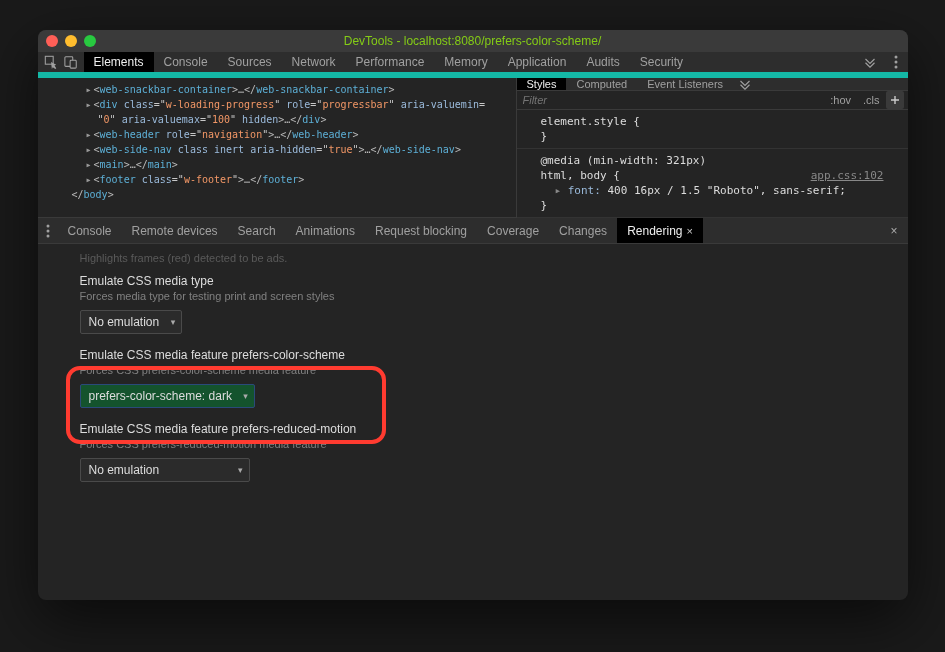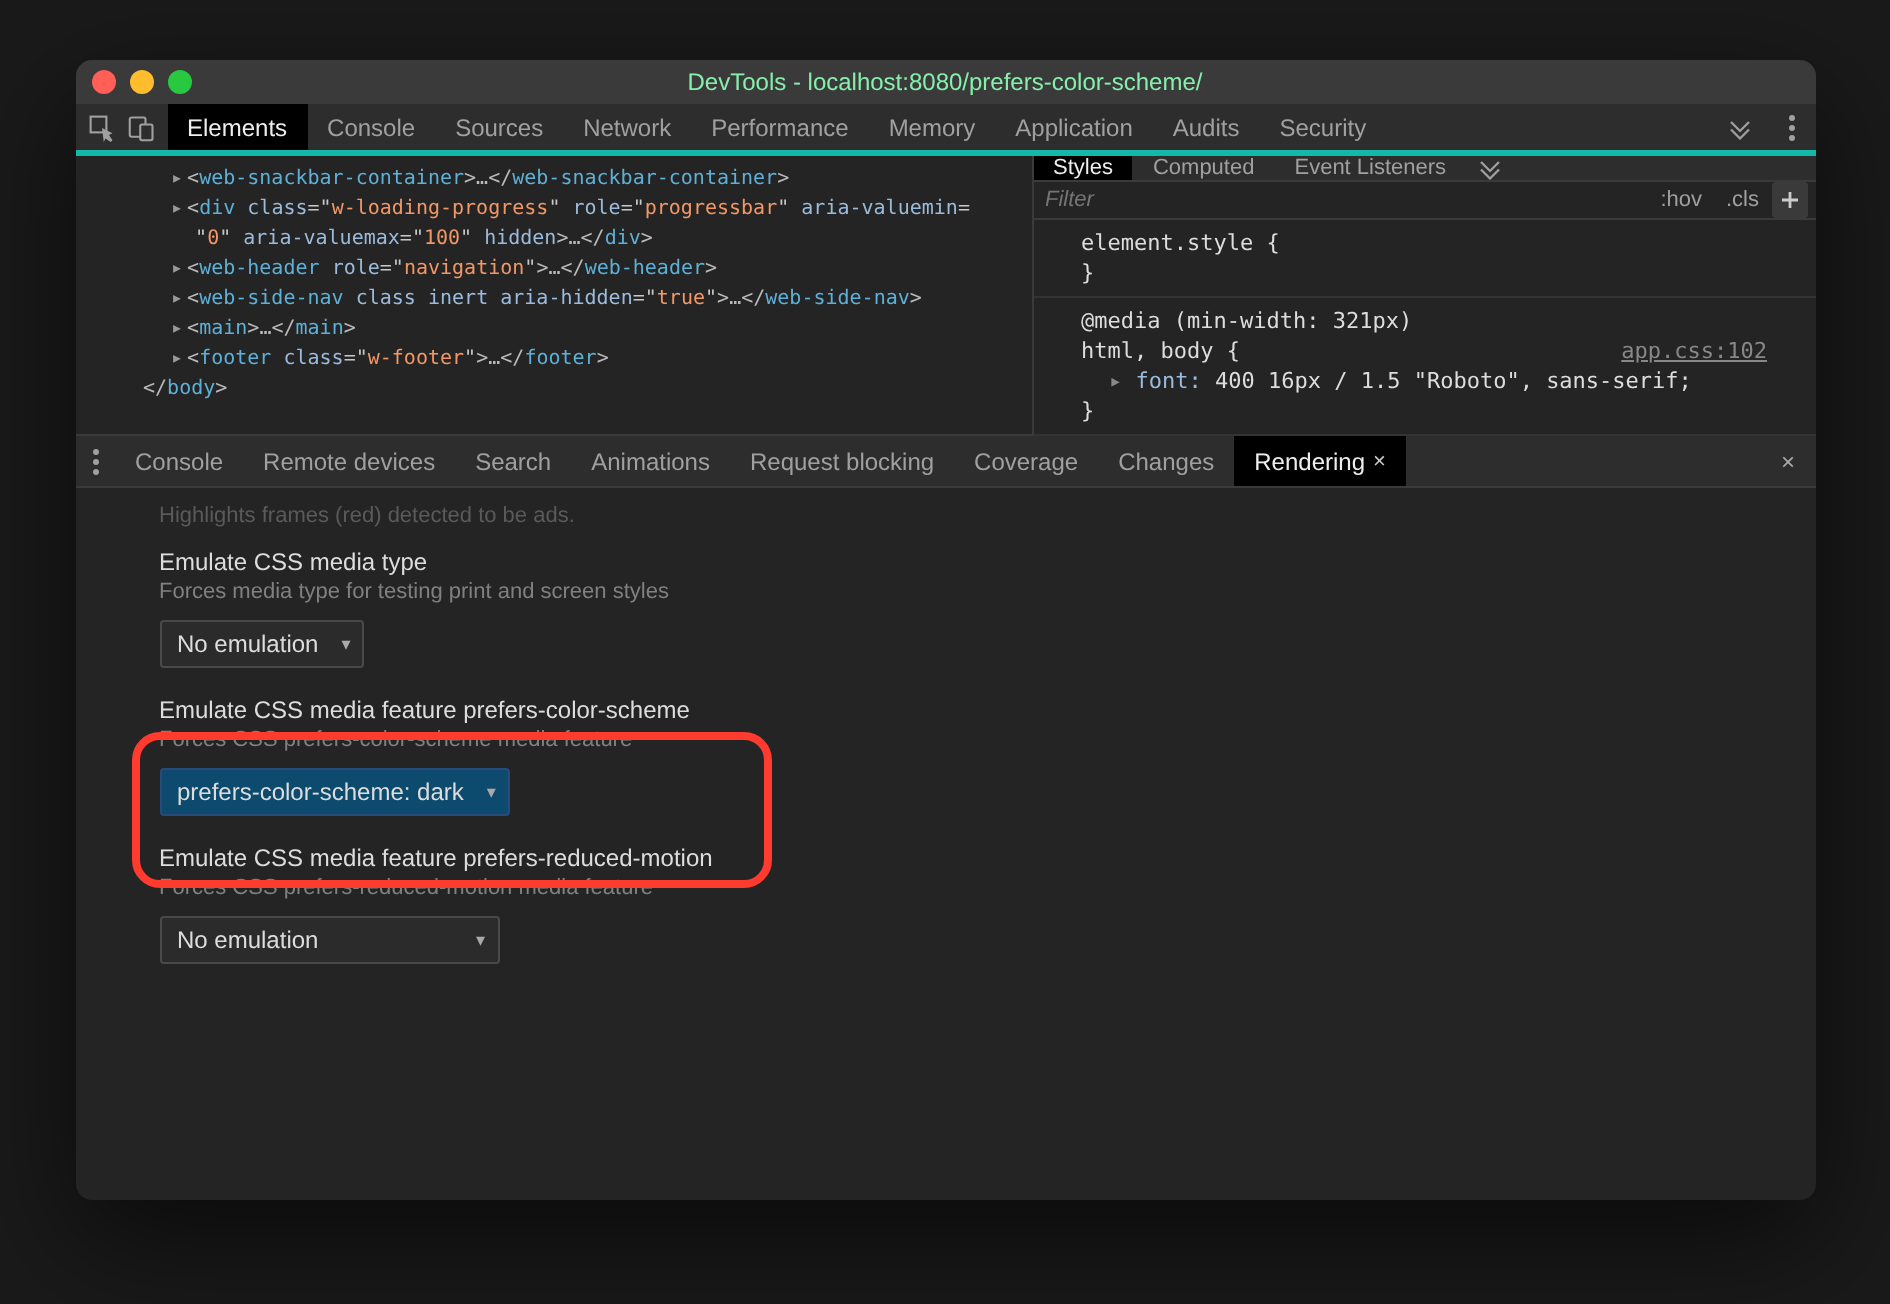--- a/index.html
+++ b/index.html
@@ -34,31 +34,31 @@
     position: relative;
     padding-left: 8px;
   }
   .traffic-lights { display: flex; gap: 7px; }
   .tl { width: 12px; height: 12px; border-radius: 50%; }
   .tl.red { background: #ff5f57; }
   .tl.yellow { background: #ffbd2e; }
   .tl.green { background: #28c940; }
   .titlebar .title {
     position: absolute; left: 0; right: 0; text-align: center;
-    font-size: 12px; color: #86efac; pointer-events: none;
+    font-size: 12px; color: #84cc16; pointer-events: none;
   }
   
   .main-tabs {
     height: 26px;
     background: #2d2d2d;
     display: flex;
     align-items: stretch;
     color: #a0a0a0;
     font-size: 12px;
-    border-bottom: 3px solid #14b8a6;
+    border-bottom: 6px solid #14b8a6;
   }
   .main-tabs .left-icons {
     display: flex; align-items: center; padding: 0 6px; gap: 6px;
     color: #a0a0a0;
   }
   .main-tabs .tab {
     padding: 0 10px; display: flex; align-items: center; cursor: default;
   }
   .main-tabs .tab.active {
     background: #000; color: #eee;
@@ -177,21 +177,21 @@
     border:1px solid #4a4a4a;
     background:#2b2b2b;
     color:#ddd;
     font-size:12px;
     padding:4px 22px 4px 8px;
     position:relative;
     display:inline-flex;
     align-items:center;
     border-radius:2px;
   }
-  .select.blue { border-color:#2a4a7a; background:#0c4a6e;}
+  .select.blue { border-color:#2a4a7a; background:#14532d;}
   .select .chev { position:absolute; right:6px; top:50%; transform:translateY(-50%); color:#aaa; font-size:9px;}
 
   
   .red-ring {
     position:absolute;
     border: 4px solid #ff3b30;
     border-radius: 14px;
     pointer-events:none;
   }
 </style>

